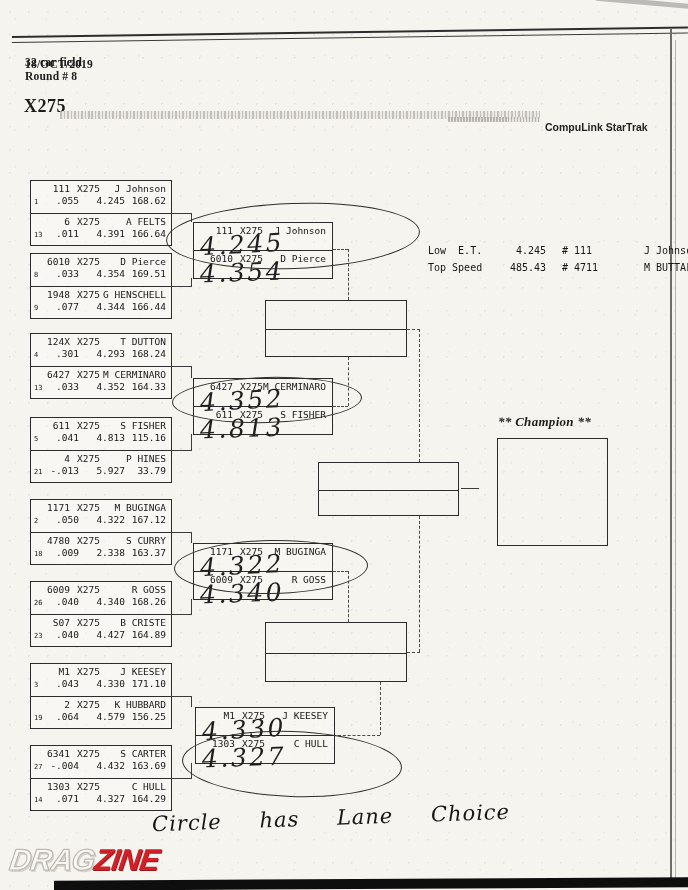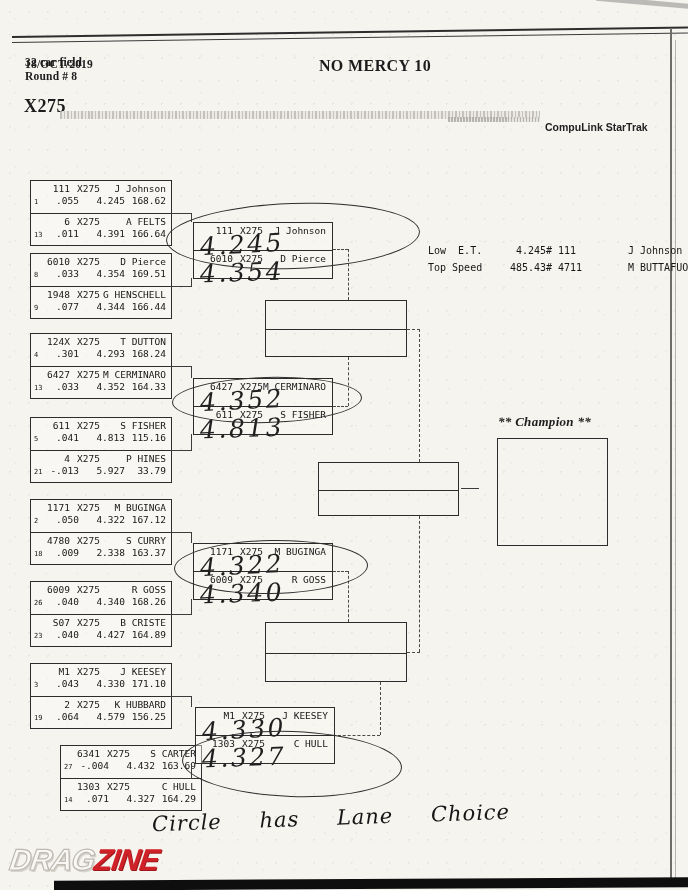--- a/index.html
+++ b/index.html
@@ -23,21 +23,21 @@
     background:repeating-linear-gradient(90deg,#a9a6a0 0 1.5px,#e4e2dd 1.5px 3px);opacity:.8;}
   .compulink{position:absolute;left:545px;top:121px;font:600 10.5px "Liberation Sans",sans-serif;color:#222;}
   .edge-v1{position:absolute;left:670px;top:28px;width:2px;height:854px;background:#6f6d68;}
   .edge-v2{position:absolute;left:675px;top:40px;width:1px;height:840px;background:#b7b4ad;}
   .corner-smudge{position:absolute;left:596px;top:0;width:100px;height:5px;background:#8d8b86;opacity:.55;transform:rotate(5deg);}
   
   .stats{position:absolute;left:428px;top:242px;font:10px "DejaVu Sans Mono",monospace;line-height:17px;color:#161616;}
   .stats .row{display:flex;white-space:pre;}
   .stats .lab{width:72px;}
   .stats .val{width:46px;text-align:right;}
-  .stats .car{width:58px;margin-left:0;}
+  .stats .car{width:58px;margin-left:16px;}
   .stats .drv{margin-left:24px;}
   
   .r1-box{position:absolute;left:30px;width:142px;height:66px;border:1.5px solid #2c2c2c;box-sizing:border-box;background:rgba(250,249,245,.55);}
   .r1-entry{height:31.5px;box-sizing:border-box;padding:2px 5px 0 3px;}
   .r1-entry + .r1-entry{border-top:1.4px solid #2c2c2c;}
   .pline{display:flex;font:9.5px "DejaVu Sans Mono",monospace;white-space:pre;color:#161616;justify-content:flex-end;}
   .pline .car{width:36px;text-align:right;}
   .pline .cls{margin-left:7px;}
   .pline .drv{margin-left:auto;}
   .l2{margin-top:1px;}
@@ -76,21 +76,20 @@
 
   <div class="topline" style="top:36px"></div>
   <div class="topline2" style="top:42px"></div>
   <div class="corner-smudge"></div>
   <div class="edge-v1"></div>
   <div class="edge-v2"></div>
 
   <div class="hdr-small" style="top:58px">18/OCT/2019</div>
   <div class="hdr-small" style="top:56px">32 car field</div>
   <div class="hdr-small" style="top:70px">Round # 8</div>
-  <div class="event-title">NO MERCY 10</div>
   <div class="class-name">X275</div>
   <div class="band"></div>
   <div class="band2"></div>
   <div class="compulink">CompuLink StarTrak</div>
 
   <div class="stats">
     <div class="row">
       <span class="lab">Low  E.T.</span>
       <span class="val">4.245</span>
       <span class="car"># 111</span>
@@ -310,21 +309,21 @@
         <span class="drv">K HUBBARD</span>
       </div>
       <div class="pline l2">
         <span class="seed">19</span>
         <span class="rt">.064</span>
         <span class="et">4.579</span>
         <span class="mph">156.25</span>
       </div>
     </div>
   </div>
-    <div class="r1-box" style="top: 745px; margin-left: 30px;">
+    <div class="r1-box" style="top: 745px;">
     <div class="r1-entry">
       <div class="pline">
         <span class="car">6341</span>
         <span class="cls">X275</span>
         <span class="drv">S CARTER</span>
       </div>
       <div class="pline l2">
         <span class="seed">27</span>
         <span class="rt">-.004</span>
         <span class="et">4.432</span>

